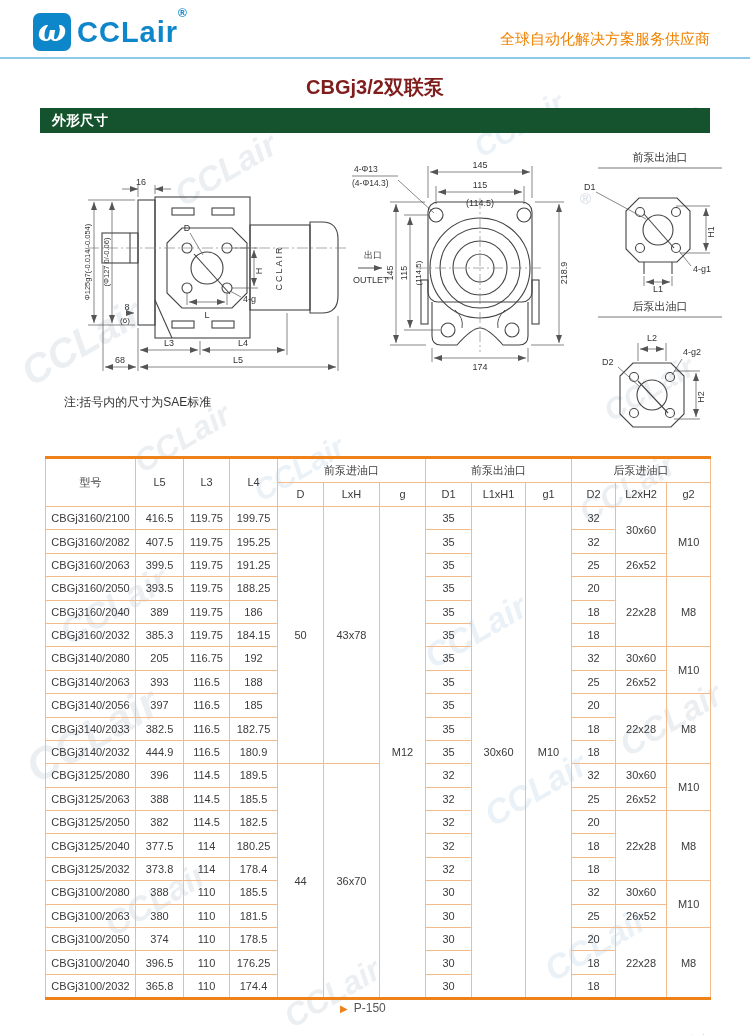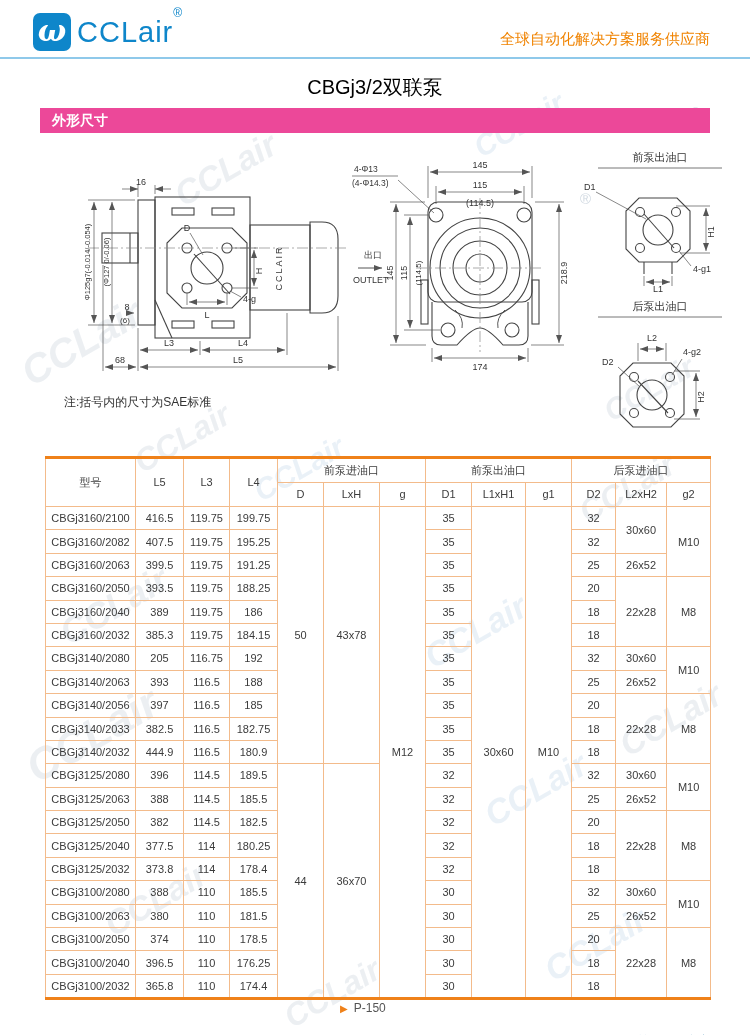--- a/index.html
+++ b/index.html
@@ -10,27 +10,27 @@
       transform:rotate(-30deg);white-space:nowrap;z-index:0;pointer-events:none;}
   .wmb{color:#d9e6f2;}
   .reg-mark{position:absolute;color:#d2dae2;font-size:15px;z-index:0;}
   
   #hdr{position:absolute;left:0;top:0;width:750px;height:57px;z-index:2;background:#fff;
        border-bottom:2px solid #8fc9ea;}
   #logo{position:absolute;left:33px;top:13px;display:flex;align-items:center;}
   #logo-mark{width:38px;height:38px;background:#0e86ca;border-radius:7px;color:#fff;
              font-size:30px;font-style:italic;font-weight:bold;text-align:center;line-height:36px;
              font-family:"DejaVu Serif",serif;}
-  #logo-text{color:#0e86ca;font-size:29px;font-weight:normal;letter-spacing:1px;margin-left:6px;}
+  #logo-text{color:#0e86ca;font-size:29px;font-weight:bold;letter-spacing:1px;margin-left:6px;}
   #logo-reg{color:#0e86ca;font-size:12px;vertical-align:top;position:relative;top:-10px;}
   #tagline{position:absolute;right:40px;top:30px;color:#f08300;font-size:15px;font-weight:normal;}
   
   #page-title{position:absolute;left:0;top:74px;width:750px;text-align:center;
-              font-size:20px;font-weight:normal;color:#000000;z-index:2;}
-  #section-bar{position:absolute;left:40px;top:108px;width:670px;height:25px;background:#ec4899;z-index:2;}
+              font-size:20px;font-weight:bold;color:#7f1d1d;z-index:2;}
+  #section-bar{position:absolute;left:40px;top:108px;width:670px;height:25px;background:#14532d;z-index:2;}
   #section-bar span{color:#fff;font-size:14px;font-weight:bold;line-height:25px;padding-left:12px;display:block;}
   
   .drw{position:absolute;z-index:1;}
   svg text{fill:#333;}
   .notes{position:absolute;left:64px;top:390px;z-index:2;font-size:12px;color:#333;line-height:24px;}
   
   #spec{position:absolute;left:45px;top:456px;z-index:1;}
   table{border-collapse:collapse;table-layout:fixed;width:665px;font-size:11px;color:#3b3b3b;
         border-top:3px solid #ef8119;border-bottom:3px solid #ef8119;}
   th,td{border:1px solid #f3bb8b;text-align:center;vertical-align:middle;padding:0;

